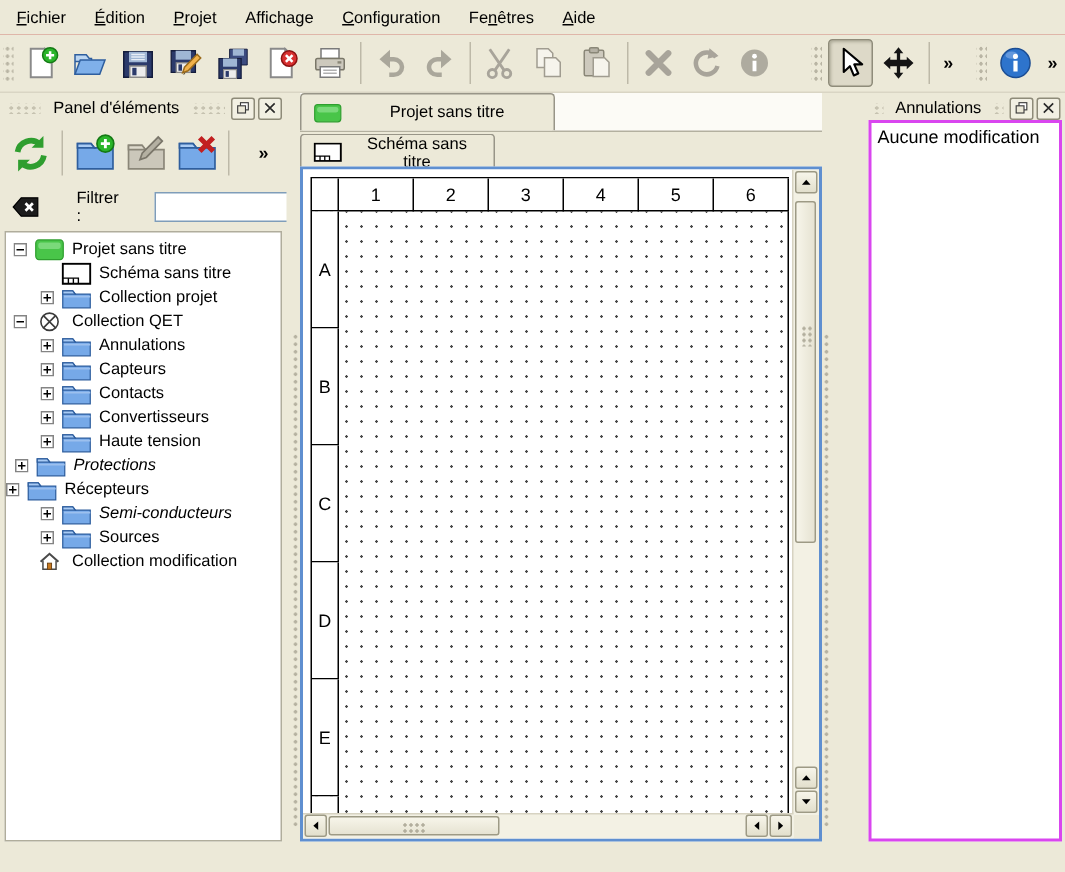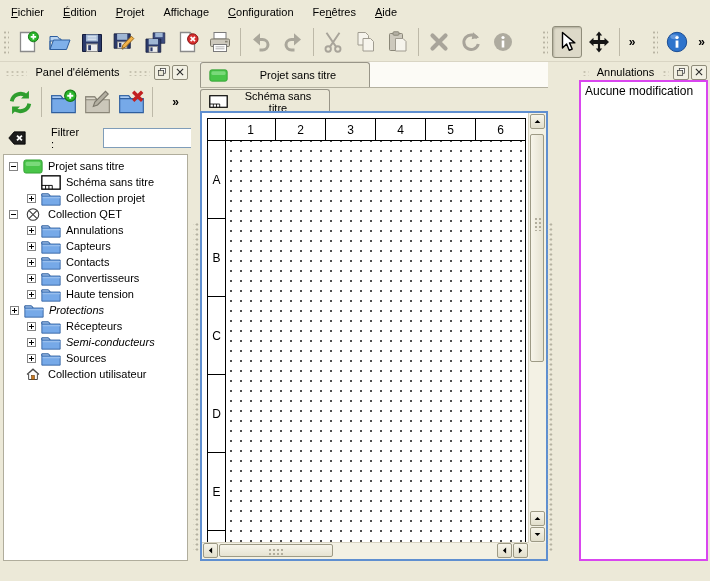--- a/index.html
+++ b/index.html
@@ -563,21 +563,21 @@
         </span>
         <span class="tree-ico">
           <svg viewBox="0 0 24 18" preserveAspectRatio="none">
             <path d="M1 3.5h8l2 2.5h12v11H1z" fill="#76a9e8" stroke="#2e5e9e"></path>
             <path d="M1 3.5h8l2 2.5H1z" fill="#a9cbf4" stroke="#2e5e9e"></path>
             <path d="M2 8h21" stroke="#9cc0ee" stroke-width="1.4"></path>
           </svg>
         </span>
         <span class="tree-label">Protections</span>
       </div>
-      <div class="tree-row" style="padding-left: 23px;">
+      <div class="tree-row" style="">
         <span class="tree-exp">
           <svg viewBox="0 0 9 9">
             <rect x="0.5" y="0.5" width="8" height="8" fill="#fff" stroke="#848484"></rect>
             <path d="M2 4.5h5M4.5 2v5" stroke="#000"></path>
           </svg>
         </span>
         <span class="tree-ico">
           <svg viewBox="0 0 24 18" preserveAspectRatio="none">
             <path d="M1 3.5h8l2 2.5h12v11H1z" fill="#76a9e8" stroke="#2e5e9e"></path>
             <path d="M1 3.5h8l2 2.5H1z" fill="#a9cbf4" stroke="#2e5e9e"></path>
@@ -620,21 +620,21 @@
       </div>
       <div class="tree-row" style="padding-left: 5px;">
         <span class="tree-spacer"></span>
         <span class="tree-ico">
           <svg viewBox="0 0 24 24">
             <path d="M2.5 12L12 3.5 21.5 12" fill="none" stroke="#4a4a4a" stroke-width="2.2"></path>
             <path d="M5 10.5V20h14v-9.5" fill="#fff" stroke="#4a4a4a" stroke-width="1.6"></path>
             <rect x="9.8" y="13.5" width="4.4" height="6.5" fill="#c87a20" stroke="#6e4212"></rect>
           </svg>
         </span>
-        <span class="tree-label">Collection utilisateur</span>
+        <span class="tree-label">Collection modification</span>
       </div>
     </div>
 </div>
 
 <div class="splitter" id="splitL">
     <span class="dots"></span>
   </div>
 
 <div id="center">
   <div id="tabbar-outer">

